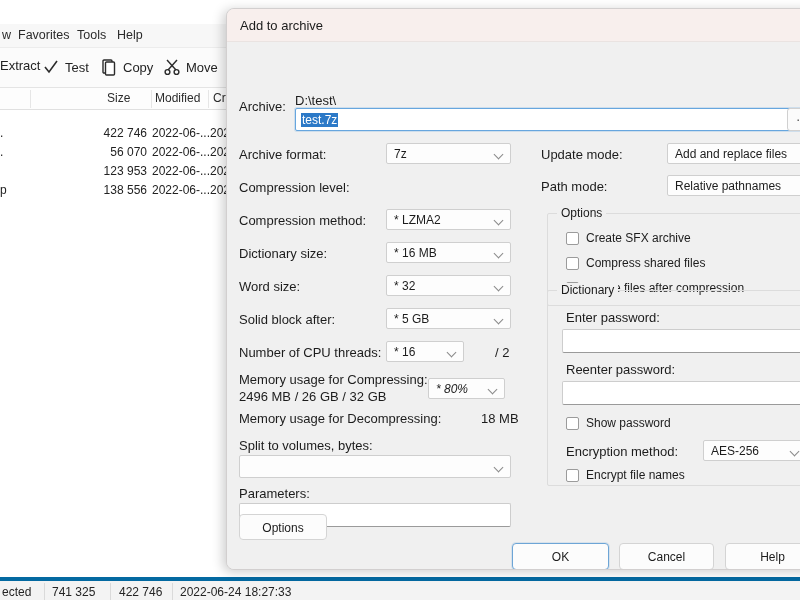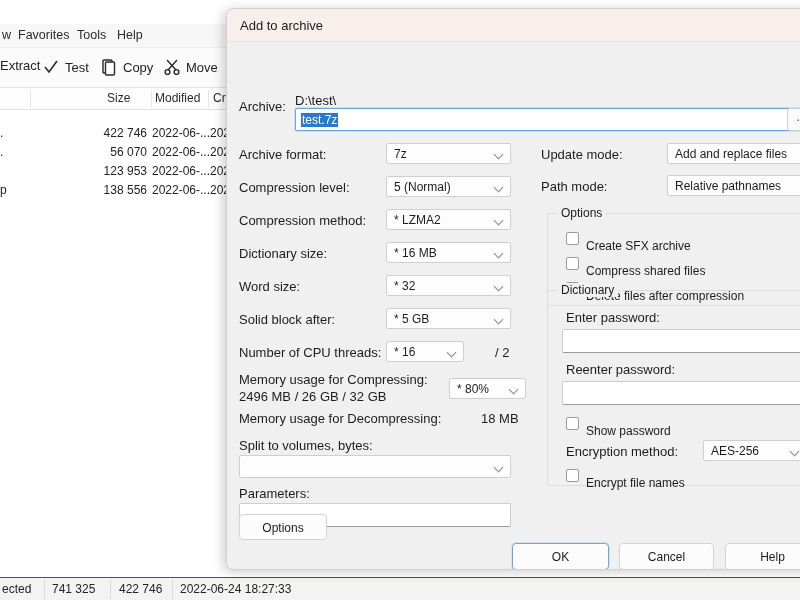--- a/index.html
+++ b/index.html
@@ -57,21 +57,21 @@
     position: absolute; top: 2px; width: 1px; height: 18px; background: #e6e6e6;
   }
   .flrow {
     position: absolute; left: 0; width: 800px; height: 19px;
     font-size: 12px; color: #222;
   }
   .flrow .cell { position: absolute; top: 2px; white-space: nowrap; text-align: right; }
 
   #statusbar {
     position: absolute; left: 0; top: 577px; width: 800px; height: 23px;
-    background: #f3f3f3; border-top: 1px solid #0369a1;
+    background: #f3f3f3; border-top: 4px solid #0369a1;
   }
   #statusbar .sc {
     position: absolute; top: 4px; font-size: 12px; color: #242424; white-space: nowrap;
   }
   .ssep { position: absolute; top: 2px; width: 1px; height: 19px; background: #dadada; }
 
   
   #dialog {
     position: absolute;
     left: 226px; top: 8px; width: 600px; height: 562px;
@@ -157,21 +157,21 @@
   }
   .chk {
     position: absolute;
     font-size: 12px; color: #1c1c1c; white-space: nowrap;
   }
   .chk .box {
     position: absolute; left: 0; top: 1px;
     width: 13px; height: 13px;
     background: #ffffff; border: 1px solid #9b9b9b; border-radius: 2px;
   }
-  .chk .t { position: absolute; left: 20px; top: 8px; }
+  .chk .t { position: absolute; left: 20px; top: 0; }
 
   .btn {
     position: absolute;
     background: #fcfcfc;
     border: 1px solid #d4d4d4;
     border-radius: 4px;
     font-size: 12px; color: #1c1c1c;
     text-align: center;
     line-height: 26px;
   }
@@ -291,24 +291,20 @@
     </div>
     <div id="browse-btn" style="left:560px; top:66px;">...</div>
 
     <div class="lbl" style="left:12px; top:105px">Archive format:</div>
     <div class="combo" style="left:159px; top:101px; width:125px;">
       <span class="val">7z</span>
       <span class="arrow"></span>
     </div>
 
     <div class="lbl" style="left:12px; top:138px">Compression level:</div>
-    <div class="combo" style="left:159px; top:134px; width:125px;">
-      <span class="val">5 (Normal)</span>
-      <span class="arrow"></span>
-    </div>
 
     <div class="lbl" style="left:12px; top:171px">Compression method:</div>
     <div class="combo" style="left:159px; top:167px; width:125px;">
       <span class="val">*  LZMA2</span>
       <span class="arrow"></span>
     </div>
 
     <div class="lbl" style="left:12px; top:204px">Dictionary size:</div>
     <div class="combo" style="left:159px; top:200px; width:125px;">
       <span class="val">*  16 MB</span>
@@ -329,21 +325,21 @@
 
     <div class="lbl" style="left:12px; top:303px">Number of CPU threads:</div>
     <div class="combo" style="left:159px; top:299px; width:78px;">
       <span class="val">*  16</span>
       <span class="arrow"></span>
     </div>
     <div class="lbl" style="left:268px; top:303px">/ 2</div>
 
     <div class="lbl" style="left:12px; top:330px">Memory usage for Compressing:</div>
     <div class="lbl" style="left:12px; top:347px">2496 MB / 26 GB / 32 GB</div>
-    <div class="combo" style="left:222px; top:336px; width:77px;">
+    <div class="combo" style="left:201px; top:336px; width:77px;font-style:italic;">
       <span class="val">* 80%</span>
       <span class="arrow"></span>
     </div>
 
     <div class="lbl" style="left:12px; top:369px">Memory usage for Decompressing:</div>
     <div class="lbl" style="left:254px; top:369px">18 MB</div>
 
     <div class="lbl" style="left:12px; top:396px">Split to volumes, bytes:</div>
     <div class="combo" style="left:12px; top:413px; width:272px; height:23px;">
       <span class="val" style="top:4px"></span>

